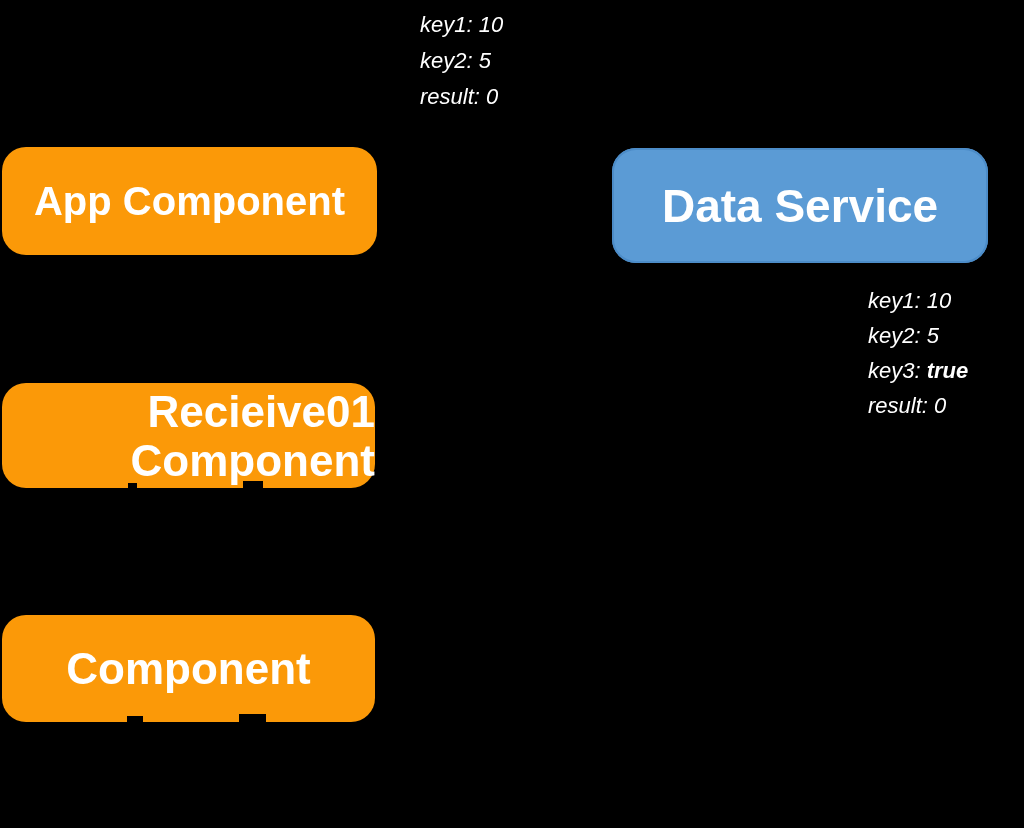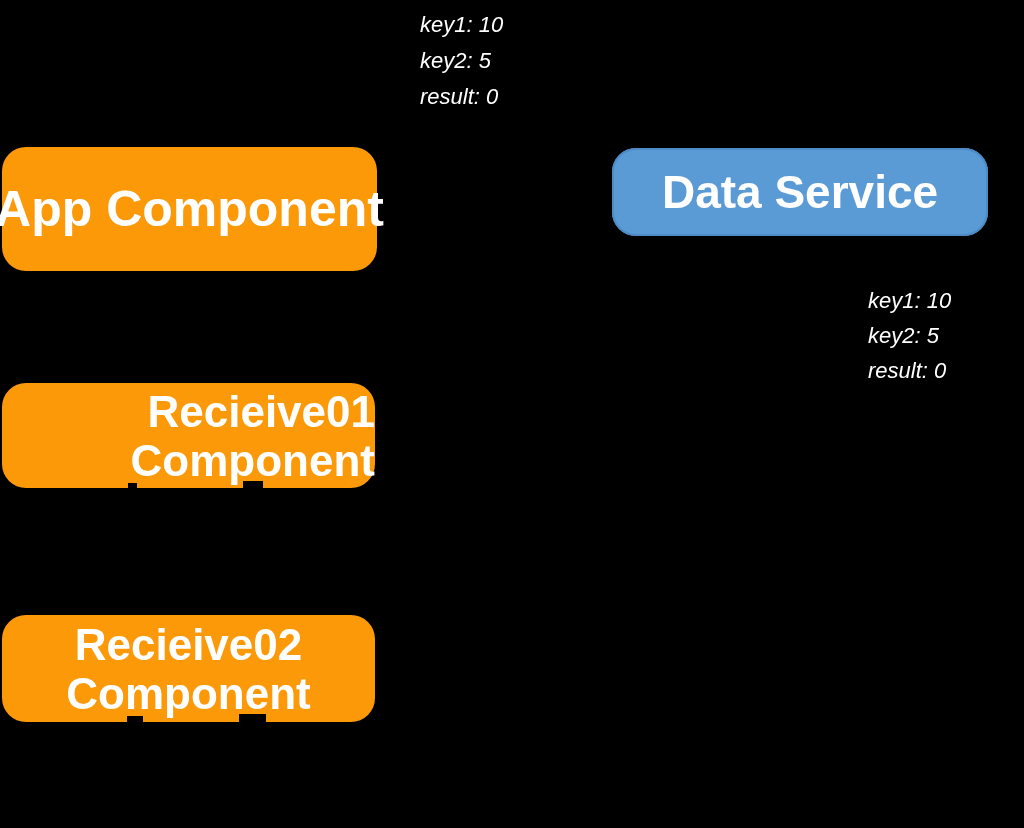--- a/index.html
+++ b/index.html
@@ -27,25 +27,25 @@
     white-space: nowrap;
   }
   .node.orange {
     background: var(--node_orange, #FB9908);
   }
   .node.blue {
     background: var(--node_blue, #5B9BD5);
     box-shadow: inset 0 0 0 2px var(--node_blue_border, #4C8CC8);
   }
   #node-app {
-    left: 2px; top: 147px; width: 375px; height: 124px;
-    font-size: 50px;
+    left: 2px; top: 147px; width: 375px; height: 108px;
+    font-size: 40px;
   }
   #node-ds {
-    left: 612px; top: 148px; width: 376px; height: 88px;
+    left: 612px; top: 148px; width: 376px; height: 115px;
     font-size: 46px;
   }
   #node-r1 {
     left: 2px; top: 383px; width: 373px; height: 105px;
     font-size: 44px; line-height: 49px; align-items: flex-end;
   }
   #node-r2 {
     left: 2px; top: 615px; width: 373px; height: 107px;
     font-size: 44px; line-height: 49px;
   }
@@ -86,32 +86,32 @@
 <div id="node-ds" class="node blue">
   <div>Data Service</div>
 </div>
 
 <div id="node-r1" class="node orange">
   <div>Recieive01</div>
   <div>Component</div>
 </div>
 
 <div id="node-r2" class="node orange">
-  <div>Recieive02</div>
   <div>Component</div>
 </div>
 
 <div id="ann-top" class="annotation">
   <div>key1: 10</div>
   <div>key2: 5</div>
   <div>result: 0</div>
 </div>
 
 <div id="ann-right" class="annotation">
   <div>key1: 10</div>
   <div>key2: 5</div>
+  <div><span>key3: </span><span class="bold-value">true</span></div>
   <div>result: 0</div>
 </div>
 
 <div id="notch-r1-a" class="notch"></div>
 <div id="notch-r1-b" class="notch"></div>
 <div id="notch-r2-a" class="notch"></div>
 <div id="notch-r2-b" class="notch"></div>
 
 </body></html>

